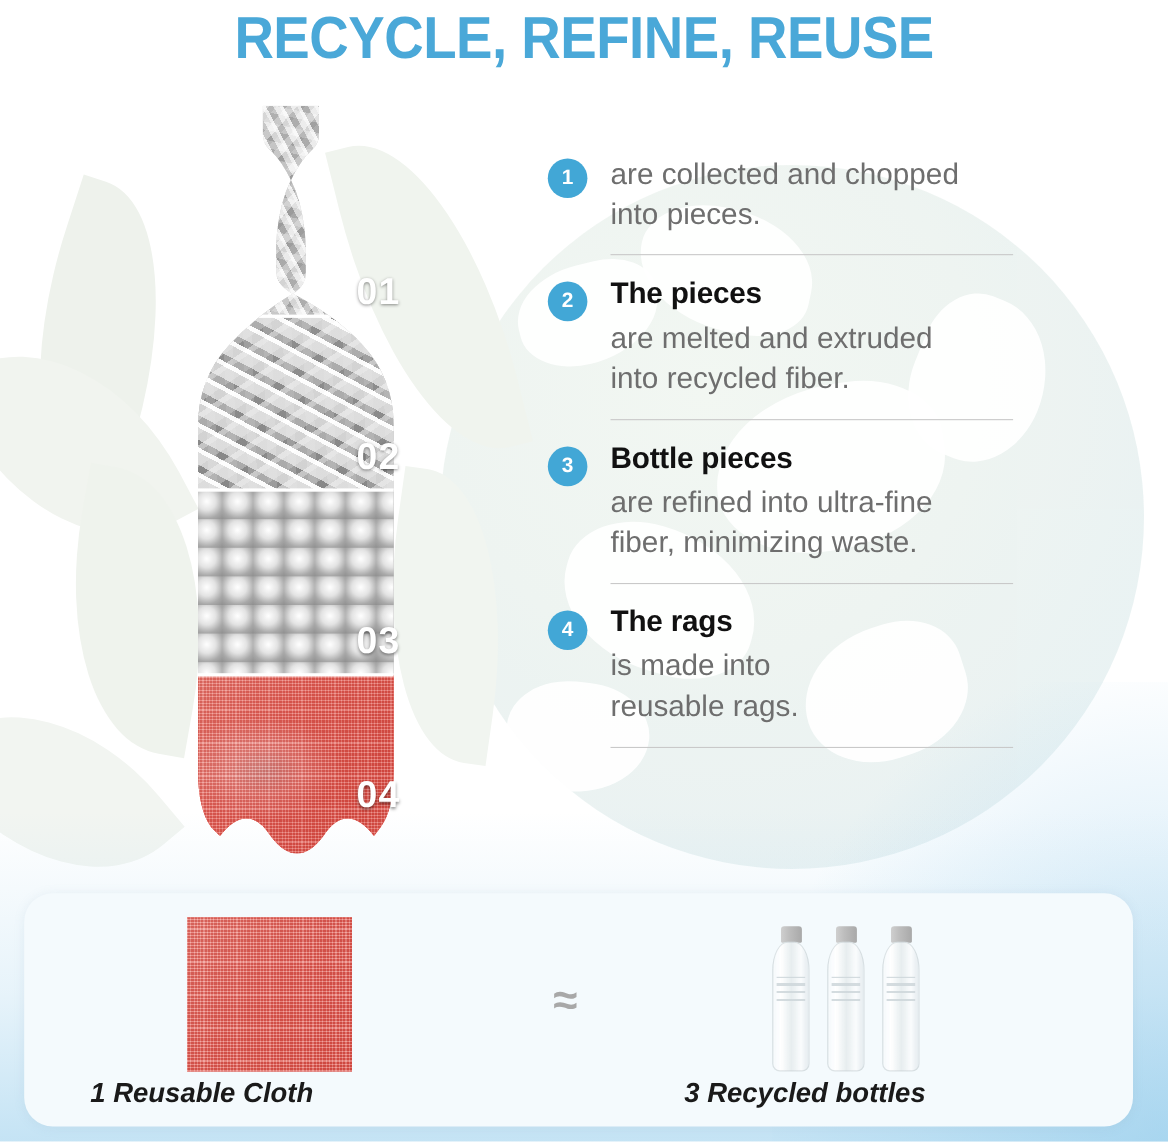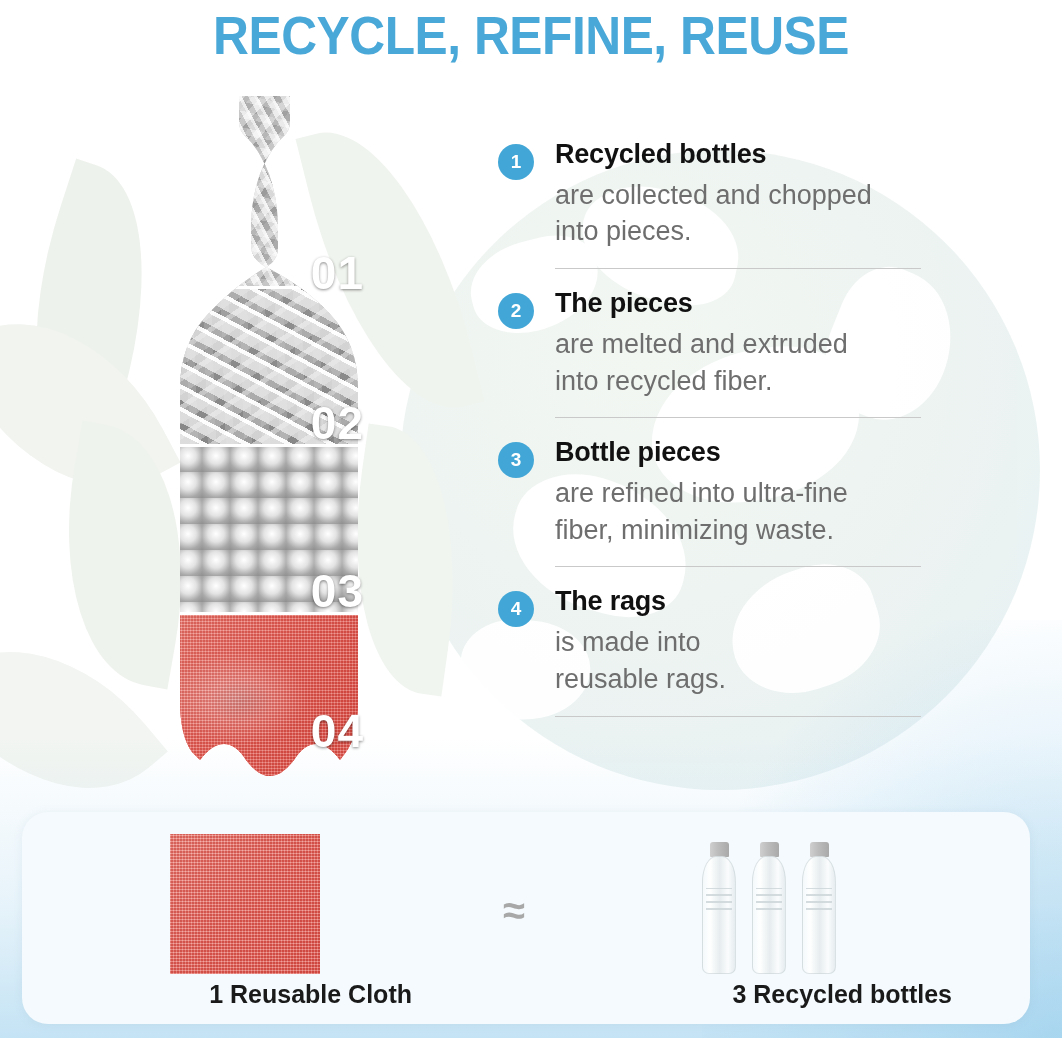--- a/index.html
+++ b/index.html
@@ -83,21 +83,21 @@
   }
   .bottle-band {
     position: absolute;
     left: 0; right: 0;
     overflow: hidden;
   }
   .band-num {
     position: absolute;
     right: 22px; bottom: 6px;
     color: #ffffff;
-    font-size: 46px;
+    font-size: 34px;
     font-weight: 700;
     letter-spacing: 1px;
     text-shadow: 0 1px 3px rgba(0,0,0,.45);
   }
 
   
   .band1 { top: 0; height: 192px; }
   .tex-shred {
     background:
       repeating-linear-gradient(62deg,  rgba(255,255,255,.75) 0 3px, rgba(120,120,120,.18) 3px 9px, rgba(255,255,255,.5) 9px 14px),
@@ -256,21 +256,22 @@
     left: 6px; top: 46px;
     width: 26px; height: 22px;
     background: repeating-linear-gradient(0deg, rgba(205,214,218,.85) 0 2px, rgba(255,255,255,0) 2px 7px);
   }
   .compare-label {
     position: absolute;
     top: 168px;
     font-size: 25px;
     font-weight: 700;
     color: #1a1a1a;
-    text-align: right;
+    text-align: left;
+    font-style: italic;
   }
   .label-cloth  { left: 60px;  width: 330px; }
   .label-bottle { left: 600px; width: 330px; }
 </style>
 </head>
 <body>
 
 <div id="page">
 
   <div class="bg-layer">
@@ -329,21 +330,20 @@
     <div class="band-num" style="top:300px; bottom:auto;">02</div>
     <div class="band-num" style="top:468px; bottom:auto;">03</div>
     <div class="band-num" style="top:608px; bottom:auto;">04</div>
   </div>
 
   <div class="steps">
 
     <div class="step sp1">
       <div class="step-badge">1</div>
       <div class="step-body">
-        <p class="step-title">Recycled bottles</p>
         <p class="step-text">are collected and chopped
 into pieces.</p>
       </div>
       <div class="step-rule"></div>
     </div>
 
     <div class="step sp2">
       <div class="step-badge">2</div>
       <div class="step-body">
         <p class="step-title">The pieces</p>

